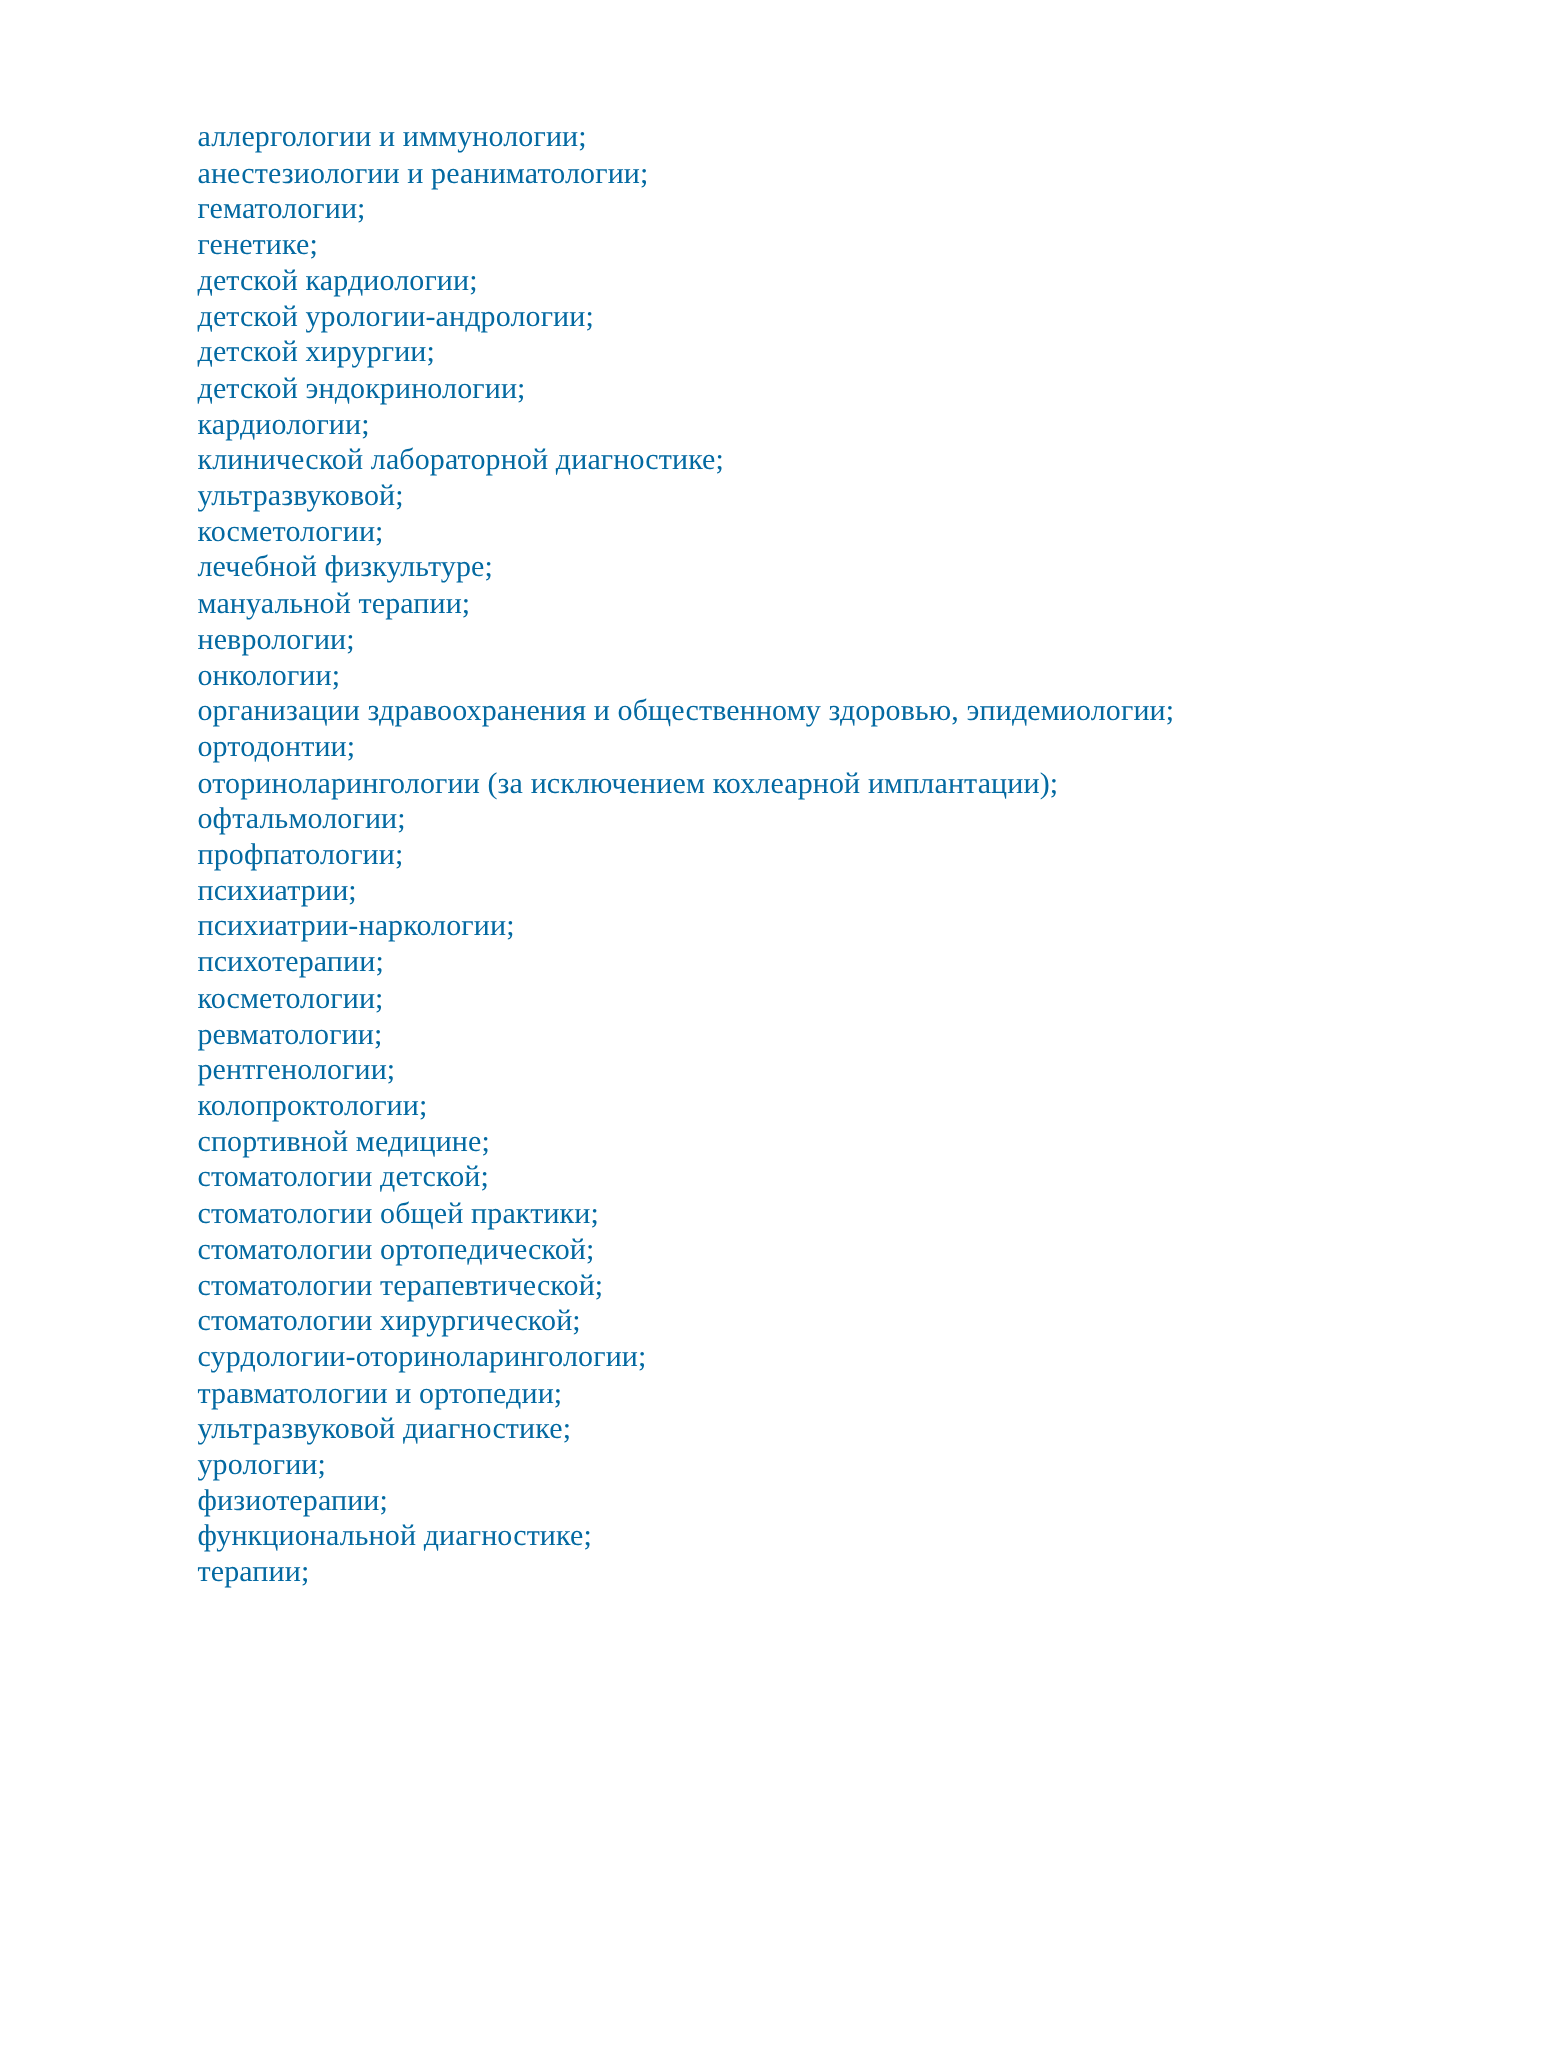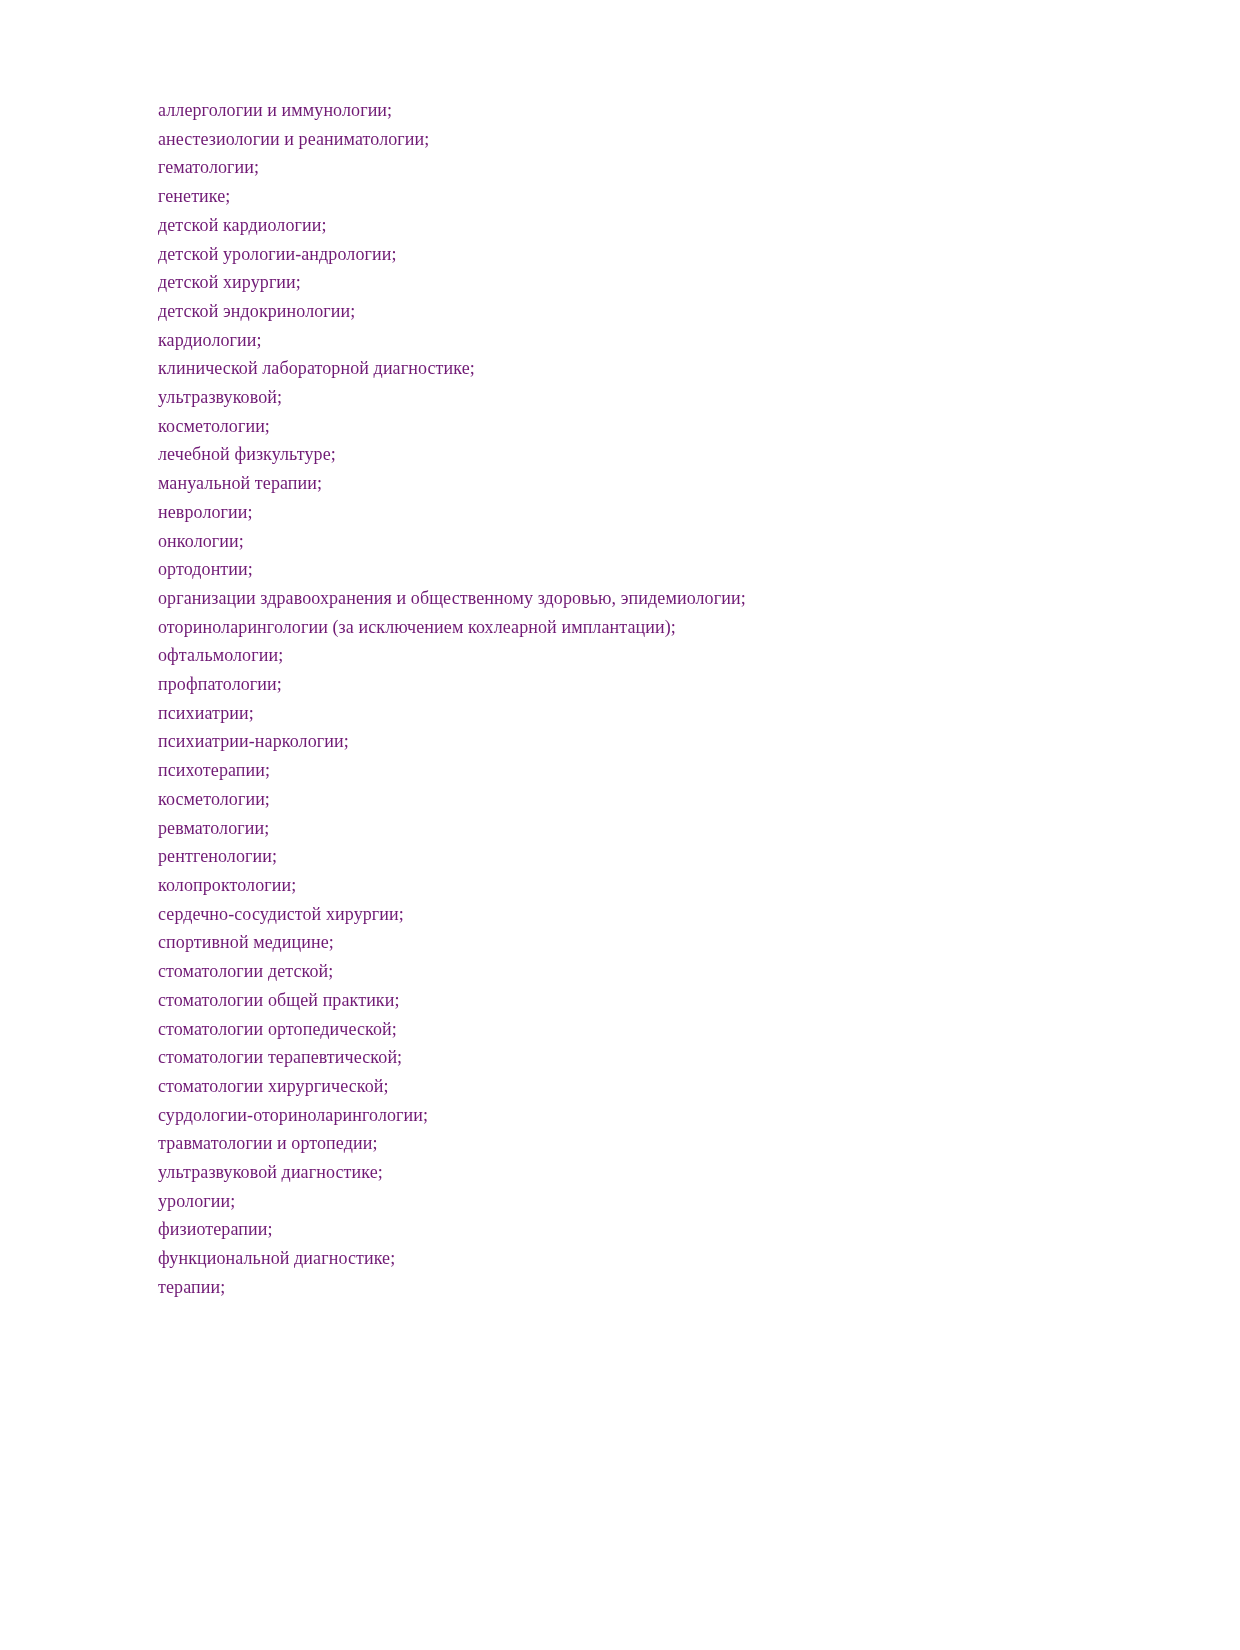--- a/index.html
+++ b/index.html
@@ -23,25 +23,25 @@
     height: 1650px;
     background: #ffffff;
   }
   .content {
     position: absolute;
     left: 158px;
     top: 96px;
     width: 960px;
   }
   .doc-line {
-    font-size: 18px;
+    font-size: 24px;
     line-height: 28.7px;
     letter-spacing: 0.1px;
     white-space: pre-wrap;
-    color: #701a75;
+    color: #0369a1;
   }
 </style>
 </head>
 <body>
 
 <div class="page">
   <div class="content">
     <div class="doc-line">аллергологии и иммунологии;</div>
     <div class="doc-line">анестезиологии и реаниматологии;</div>
     <div class="doc-line">гематологии;</div>
@@ -51,33 +51,32 @@
     <div class="doc-line">детской хирургии;</div>
     <div class="doc-line">детской эндокринологии;</div>
     <div class="doc-line">кардиологии;</div>
     <div class="doc-line">клинической лабораторной диагностике;</div>
     <div class="doc-line">ультразвуковой;</div>
     <div class="doc-line">косметологии;</div>
     <div class="doc-line">лечебной физкультуре;</div>
     <div class="doc-line">мануальной терапии;</div>
     <div class="doc-line">неврологии;</div>
     <div class="doc-line">онкологии;</div>
+    <div class="doc-line">организации здравоохранения и общественному здоровью, эпидемиологии;</div>
     <div class="doc-line">ортодонтии;</div>
-    <div class="doc-line">организации здравоохранения и общественному здоровью, эпидемиологии;</div>
     <div class="doc-line">оториноларингологии (за исключением кохлеарной имплантации);</div>
     <div class="doc-line">офтальмологии;</div>
     <div class="doc-line">профпатологии;</div>
     <div class="doc-line">психиатрии;</div>
     <div class="doc-line">психиатрии-наркологии;</div>
     <div class="doc-line">психотерапии;</div>
     <div class="doc-line">косметологии;</div>
     <div class="doc-line">ревматологии;</div>
     <div class="doc-line">рентгенологии;</div>
     <div class="doc-line">колопроктологии;</div>
-    <div class="doc-line">сердечно-сосудистой хирургии;</div>
     <div class="doc-line">спортивной медицине;</div>
     <div class="doc-line">стоматологии детской;</div>
     <div class="doc-line">стоматологии общей практики;</div>
     <div class="doc-line">стоматологии ортопедической;</div>
     <div class="doc-line">стоматологии терапевтической;</div>
     <div class="doc-line">стоматологии хирургической;</div>
     <div class="doc-line">сурдологии-оториноларингологии;</div>
     <div class="doc-line">травматологии и ортопедии;</div>
     <div class="doc-line">ультразвуковой диагностике;</div>
     <div class="doc-line">урологии;</div>

